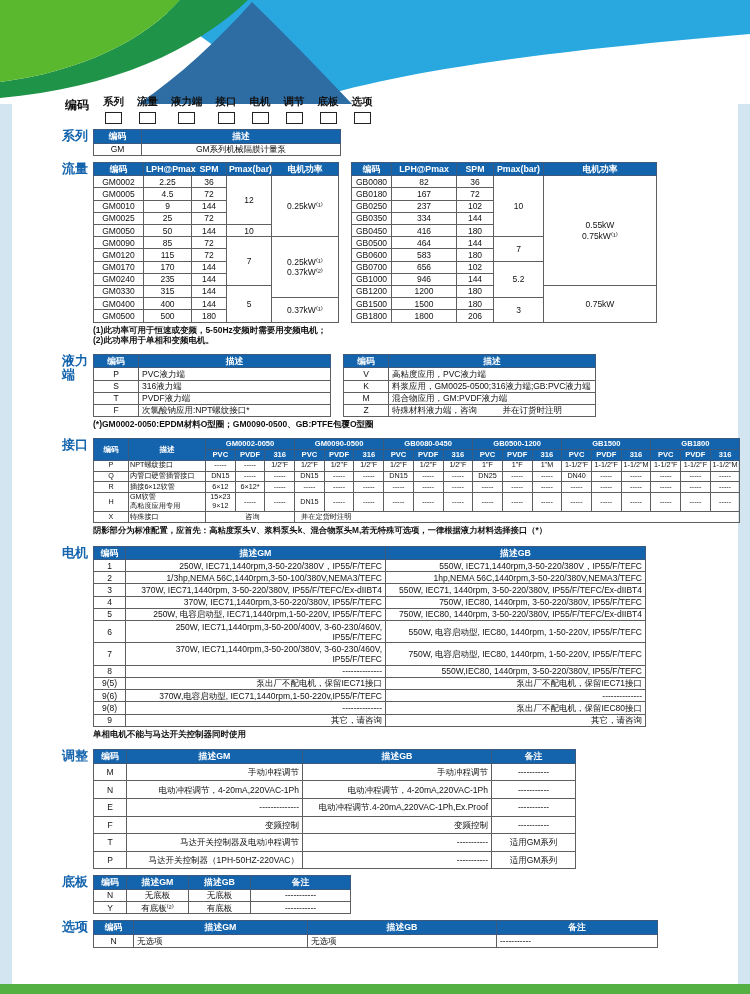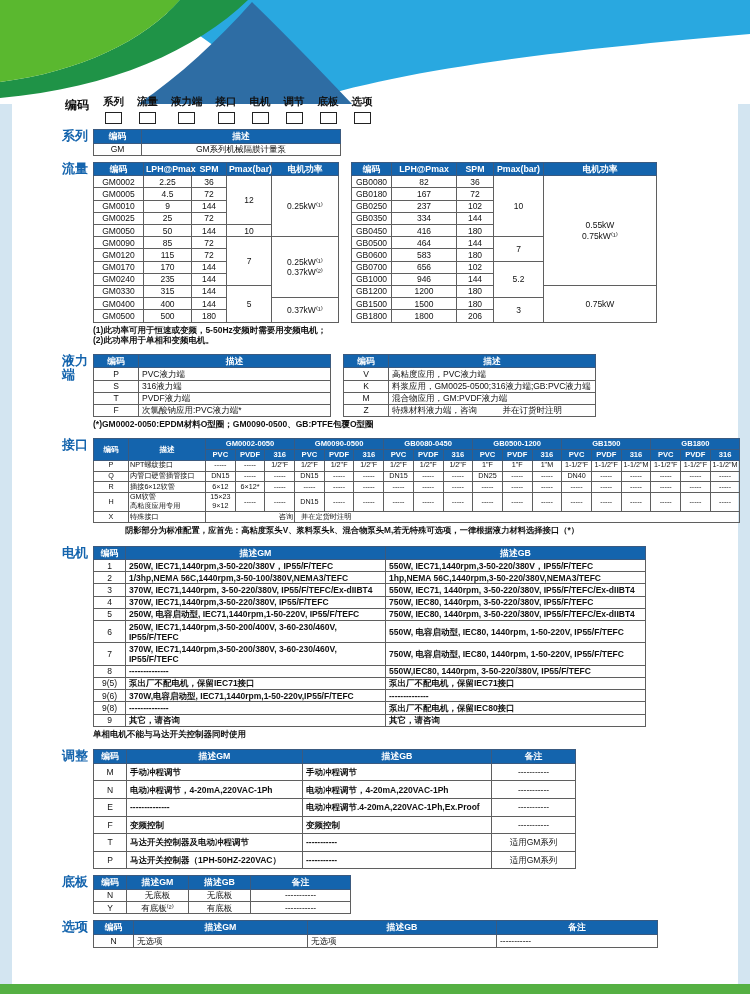--- a/index.html
+++ b/index.html
@@ -20,28 +20,28 @@
   .cfield span.lab { font-weight: bold; font-size: 10.5px; white-space: nowrap; }
   .cbox { width: 17px; height: 12px; border: 1.5px solid #222; margin-top: 3px; background: #fff; }
   .section { display: flex; align-items: flex-start; padding-left: 50px; }
   .sec-label { width: 31px; flex-shrink: 0; font-weight: bold; font-size: 13px; color: #1464ad; line-height: 1.1; }
   .sec-body { flex: 1; }
   .tables-row { display: flex; gap: 12px; align-items: flex-start; }
   table.tbl { border-collapse: collapse; table-layout: fixed; }
   .tbl th { background: #1464ad; color: #fff; font-weight: bold; font-size: 8.8px; padding: 1px 2px; border: 1px solid #3a5a80; line-height: 1.2; }
   .tbl td { border: 1px solid #5f5f5f; padding: 0.5px 3px; font-size: 8.5px; text-align: center; white-space: pre-line; line-height: 1.2; overflow: hidden; }
   .c2l td:nth-child(2) { text-align: left; }
-  .c23l td:nth-child(2), .c23l td:nth-child(3) { text-align: left; font-weight: bold; }
+  .c23l td:nth-child(2), .c23l td:nth-child(3) { text-align: right; }
   .c234l td:nth-child(2), .c234l td:nth-child(3), .c234l td:nth-child(4) { text-align: left; }
   .iface th { font-size: 7.6px; padding: 0.5px 1px; }
   .iface td { font-size: 7.2px; padding: 0.5px 1px; }
   .roomy td { padding: 3.2px 3px; }
   .opt td { padding: 0.8px 3px; }
   .note { font-size: 8.5px; font-weight: bold; line-height: 1.25; }
-  .note-sm { font-size: 8.3px; font-weight: bold; line-height: 1.3; margin-left: 32px; }
+  .note-sm { font-size: 8.3px; font-weight: bold; line-height: 1.3; }
   .mt2 { margin-top: 2px; } .mt5 { margin-top: 5px; } .mt6 { margin-top: 6px; }
   .mt8 { margin-top: 8px; } .mt10 { margin-top: 10px; }
   .bottom-bar { position: absolute; left: 0; right: 0; bottom: 0; height: 10px; background: #55b043; z-index: 2; }
 </style>
 </head>
 <body>
 
 <div class="page">
   <svg class="hdr" viewBox="0 0 750 104" aria-hidden="true">
     <rect width="750" height="104" fill="#ffffff"></rect>
@@ -323,21 +323,21 @@
                 <tr>
                   <td>S</td>
                   <td>316液力端</td>
                 </tr>
                 <tr>
                   <td>T</td>
                   <td>PVDF液力端</td>
                 </tr>
                 <tr>
                   <td>F</td>
-                  <td>次氯酸钠应用:PVC液力端*</td>
+                  <td>次氯酸钠应用:NPT螺纹接口*</td>
                 </tr>
               </tbody>
             </table>
           <table class="tbl c2l" style="width: 252px;">
               <colgroup>
                 <col style="width: 45px;">
                 <col style="width: 207px;">
               </colgroup>
               <thead>
                 <tr>
@@ -514,21 +514,21 @@
                 <td>-----</td>
                 <td>-----</td>
                 <td>-----</td>
                 <td>-----</td>
                 <td>-----</td>
                 <td>-----</td>
               </tr>
               <tr>
                 <td>X</td>
                 <td>特殊接口</td>
-                <td colspan="3" style="text-align: right; padding-left: 6px;">咨询</td>
+                <td colspan="3" style="text-align: center; padding-left: 6px;">咨询</td>
                 <td colspan="15" style="text-align: left; padding-left: 6px;">并在定货时注明</td>
               </tr>
             </tbody>
           </table>
         <div class="note-sm mt2">阴影部分为标准配置，应首先：高粘度泵头V、浆料泵头k、混合物泵头M,若无特殊可选项，一律根据液力材料选择接口（*）</div>
       </div>
     </div>
 
     <div class="section mt10">
       <div class="sec-label">电机</div>

